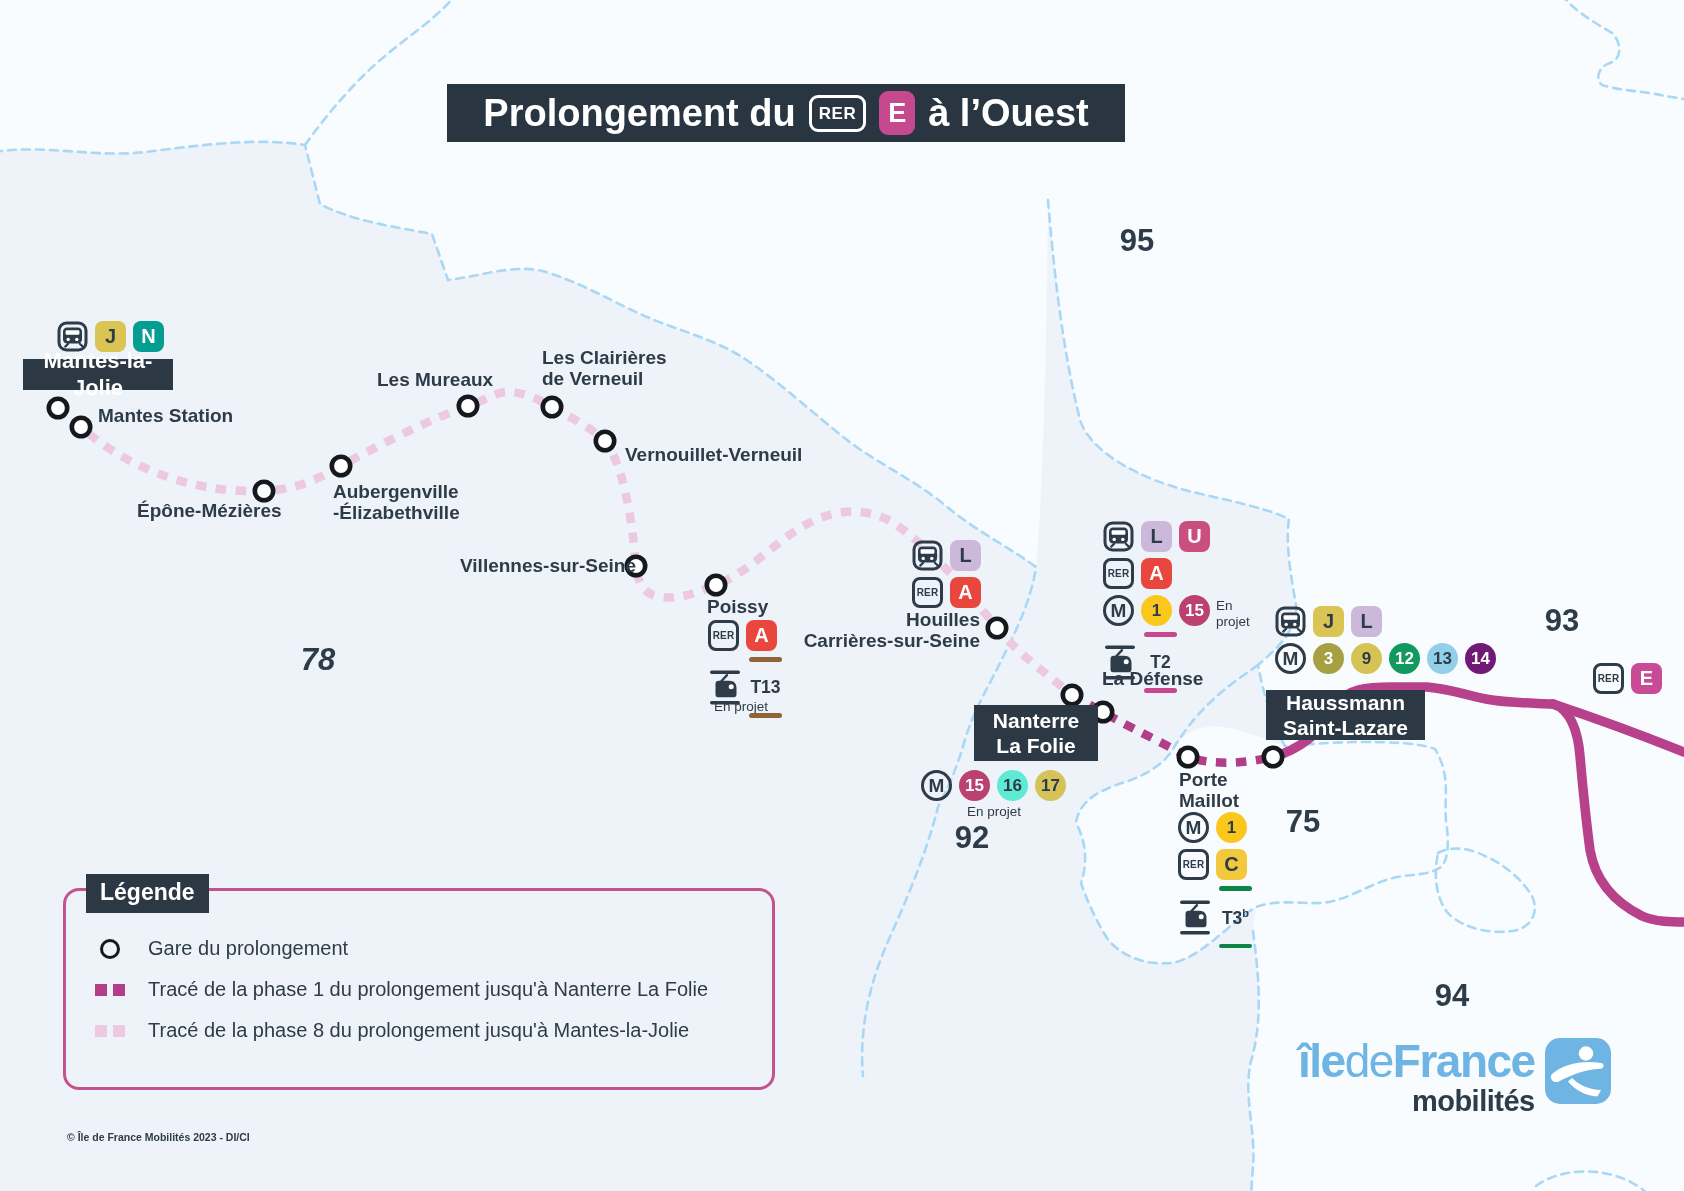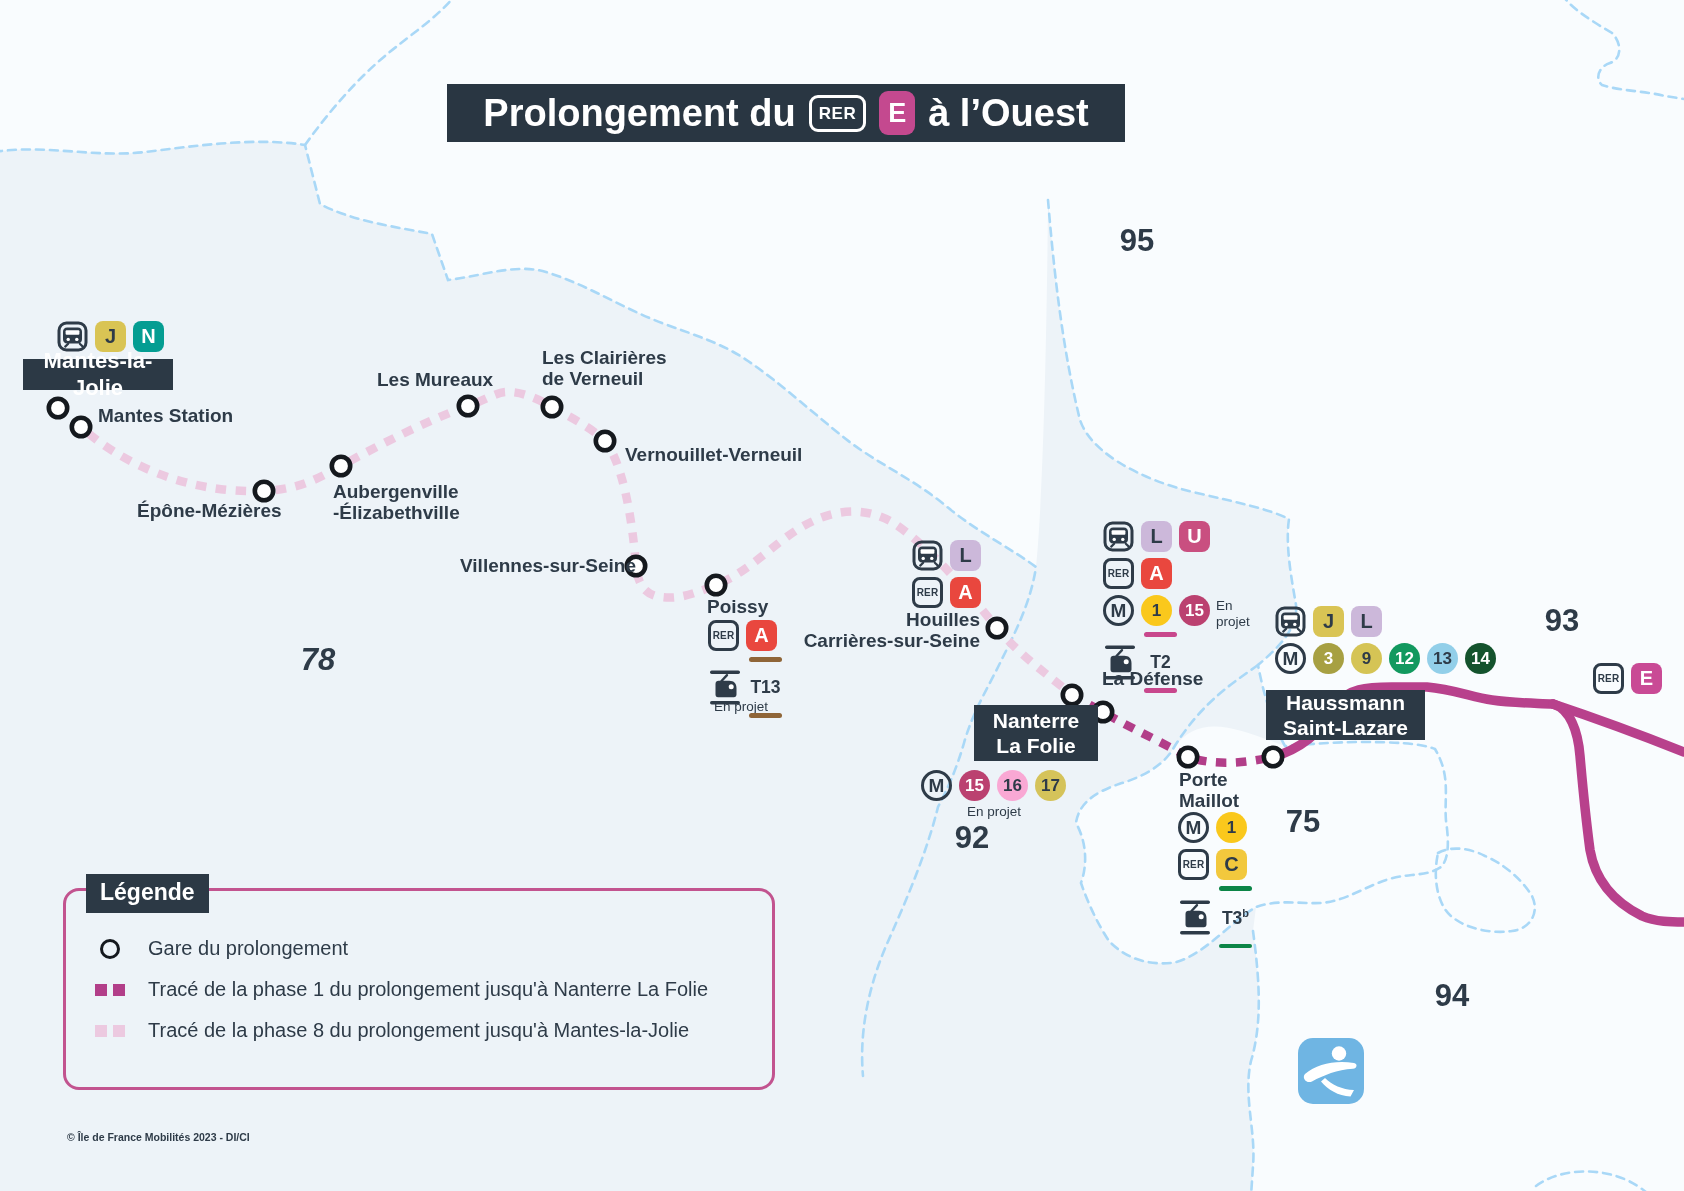--- a/index.html
+++ b/index.html
@@ -251,21 +251,21 @@
         </div>
         <div class="cluster-row">
           <div class="mode-badge">RER</div>
           <div class="line-badge" style="background: rgb(233, 71, 62); color: rgb(255, 255, 255);">A</div>
         </div>
       </div>
       <div class="cluster" style="left: 921px; top: 770px;">
         <div class="cluster-row">
           <div class="metro-icon">M</div>
           <div class="metro-badge" style="background: rgb(187, 65, 112); color: rgb(255, 255, 255);">15</div>
-          <div class="metro-badge" style="background: #f9a8d4; color: rgb(46, 59, 72);">16</div>
+          <div class="metro-badge" style="background: #5eead4; color: rgb(46, 59, 72);">16</div>
           <div class="metro-badge" style="background: rgb(213, 195, 90); color: rgb(46, 59, 72);">17</div>
         </div>
       </div>
       <div class="cluster" style="left: 1103px; top: 521px;">
         <div class="cluster-row">
           <div class="tram-icon" style="width: 31px; height: 31px;">
             <svg width="31" height="31">
               <use href="#sym-train"></use>
             </svg>
           </div>
@@ -325,21 +325,21 @@
           </div>
           <div class="line-badge" style="background: rgb(217, 196, 84); color: rgb(46, 59, 72);">J</div>
           <div class="line-badge" style="background: rgb(204, 184, 218); color: rgb(46, 59, 72);">L</div>
         </div>
         <div class="cluster-row">
           <div class="metro-icon">M</div>
           <div class="metro-badge" style="background: rgb(167, 160, 66); color: rgb(255, 255, 255);">3</div>
           <div class="metro-badge" style="background: rgb(213, 196, 85); color: rgb(46, 59, 72);">9</div>
           <div class="metro-badge" style="background: rgb(18, 153, 95); color: rgb(255, 255, 255);">12</div>
           <div class="metro-badge" style="background: rgb(146, 207, 233); color: rgb(46, 59, 72);">13</div>
-          <div class="metro-badge" style="background: #14532d; color: rgb(255, 255, 255);">14</div>
+          <div class="metro-badge" style="background: #701a75; color: rgb(255, 255, 255);">14</div>
         </div>
       </div>
       <div class="cluster" style="left: 1593px; top: 663px;">
         <div class="cluster-row">
           <div class="mode-badge">RER</div>
           <div class="line-badge" style="background: rgb(201, 74, 149); color: rgb(255, 255, 255);">E</div>
         </div>
       </div>
     </div>
 
@@ -363,20 +363,28 @@
         <span class="lg-swatch">
             <span class="sw-sq p2"></span>
             <span class="sw-sq p2"></span>
           </span>
         <span>Tracé de la phase 8 du prolongement jusqu'à Mantes-la-Jolie</span>
       </div>
     </div>
   </div>
 
   <div class="logo">
+    <div class="logo-text">
+      <div class="logo-line1">
+        <span class="b">île</span>
+          <span class="l">de</span>
+          <span class="b">France</span>
+      </div>
+      <div class="logo-mobilites">mobilités</div>
+    </div>
     <div class="logo-icon">
       <svg width="66" height="66" viewBox="0 0 66 66">
         <circle cx="41" cy="15.5" r="7.2" fill="#fff"></circle>
         <path d="M7,36 C19,26 37,22 56,25 C60,25.8 59,30.5 55,30.8 C39,32 26,37 14,43.5 C8.5,46 3.5,40 7,36 Z" fill="#fff"></path>
         <path d="M27,40 C34,47 44,51.5 56,52 L52.5,58.5 C40,58 30,51.5 23,43.5 Z" fill="#fff"></path>
       </svg>
     </div>
   </div>
 
   <div class="copyright">© Île de France Mobilités 2023 - DI/CI</div>

